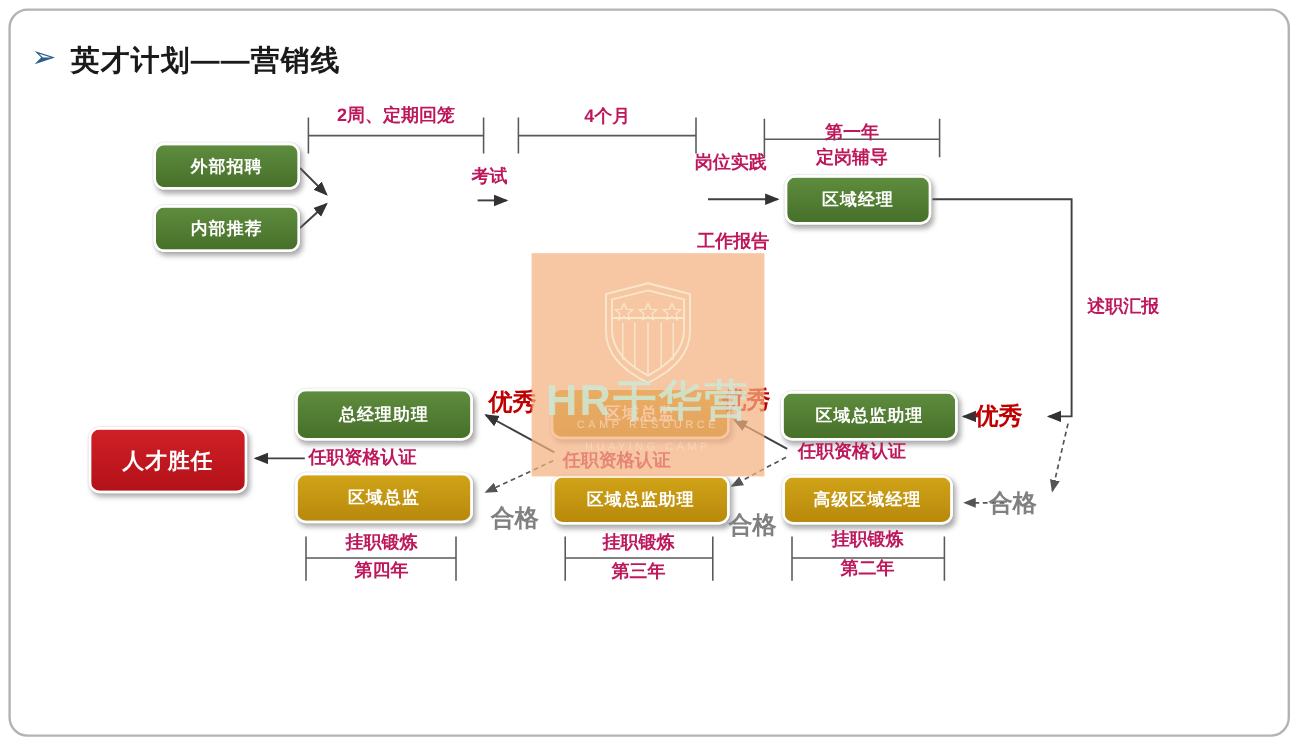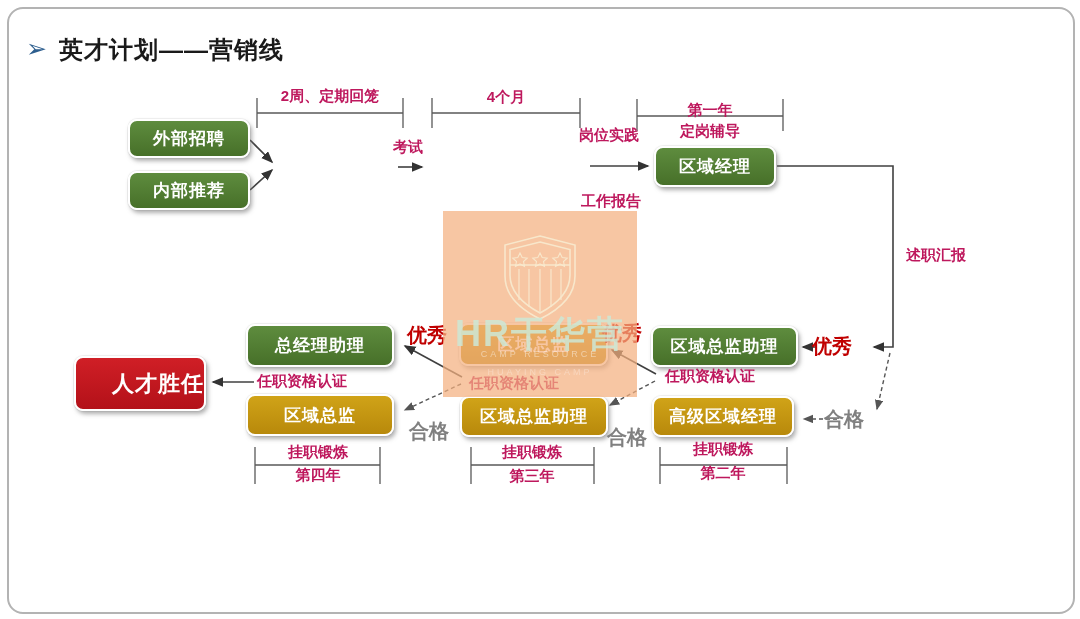--- a/index.html
+++ b/index.html
@@ -11,27 +11,27 @@
   .frame{
     position:absolute;left:7px;top:7px;width:1064px;height:603px;
     border:2px solid #b3b3b3;border-radius:16px;pointer-events:none;
   }
   .title-row{position:absolute;left:26px;top:34px;display:flex;align-items:flex-start;}
   .bullet{color:#2d5e8e;font-size:25px;font-weight:700;line-height:1;margin-right:12px;transform:translateY(2px);}
   .title{font-size:24px;font-weight:800;color:#1a1a1a;letter-spacing:1px;}
   svg.wires{position:absolute;left:0;top:0;z-index:1;}
   .node{
     position:absolute;z-index:2;display:flex;align-items:center;justify-content:center;
-    color:#ffffff;font-weight:700;font-size:17px;letter-spacing:1px;white-space:nowrap;
+    color:#ffffff;font-weight:700;font-size:14px;letter-spacing:1px;white-space:nowrap;
     border:2px solid #ffffff;border-radius:9px;box-sizing:border-box;
     box-shadow:2px 3px 4px rgba(110,110,110,.55),0 0 0 1px rgba(0,0,0,.05);
   }
   .green{background:linear-gradient(180deg,#5e8c3e,#477029);}
   .gold{background:linear-gradient(180deg,#d0a318,#b8890b);}
-  .red{background:linear-gradient(180deg,#d01f26,#b31119);font-size:22px;justify-content:flex-end;}
+  .red{background:linear-gradient(180deg,#d01f26,#b31119);font-size:18px;}
   .lbl{position:absolute;z-index:2;font-size:15px;font-weight:700;color:#be185d;white-space:nowrap;}
   .lbl.center{text-align:center;}
   .exc{position:absolute;z-index:2;font-size:20px;font-weight:800;color:#c00000;white-space:nowrap;}
   .qual{position:absolute;z-index:2;font-size:20px;font-weight:700;color:#808080;white-space:nowrap;}
   .bar{
     position:absolute;z-index:2;left:100px;top:513px;width:858px;height:39px;
     background:linear-gradient(180deg,#5e8c3e,#47702a);border:2px solid #fff;border-radius:7px;
     display:flex;align-items:center;justify-content:center;color:#fff;font-size:17px;font-weight:700;
     letter-spacing:3px;box-shadow:2px 3px 4px rgba(110,110,110,.55);box-sizing:border-box;
   }

